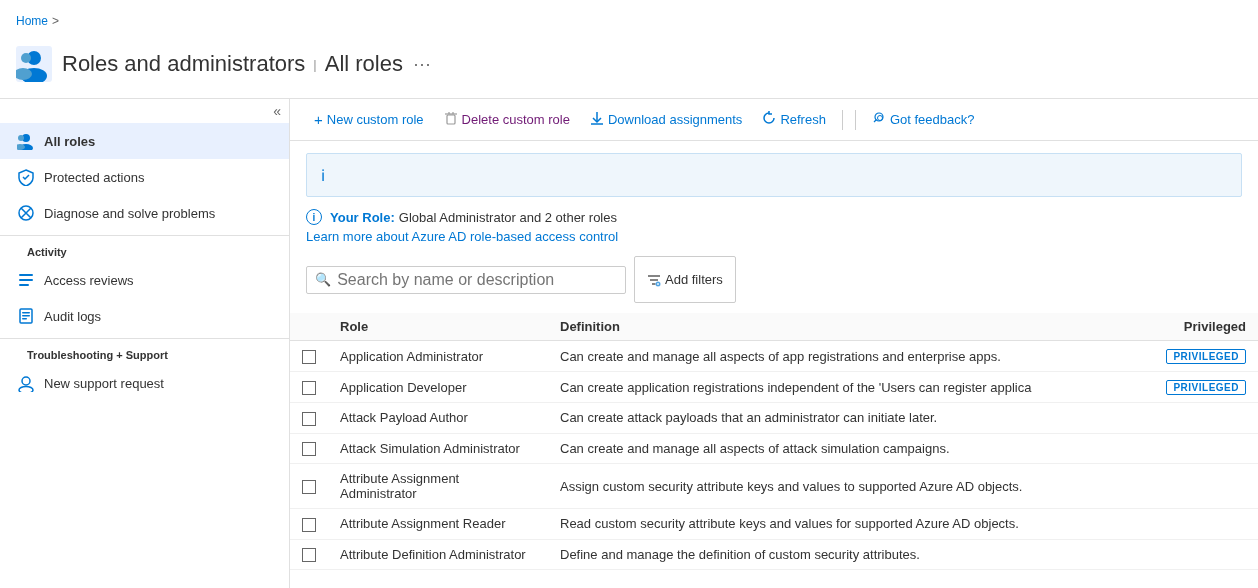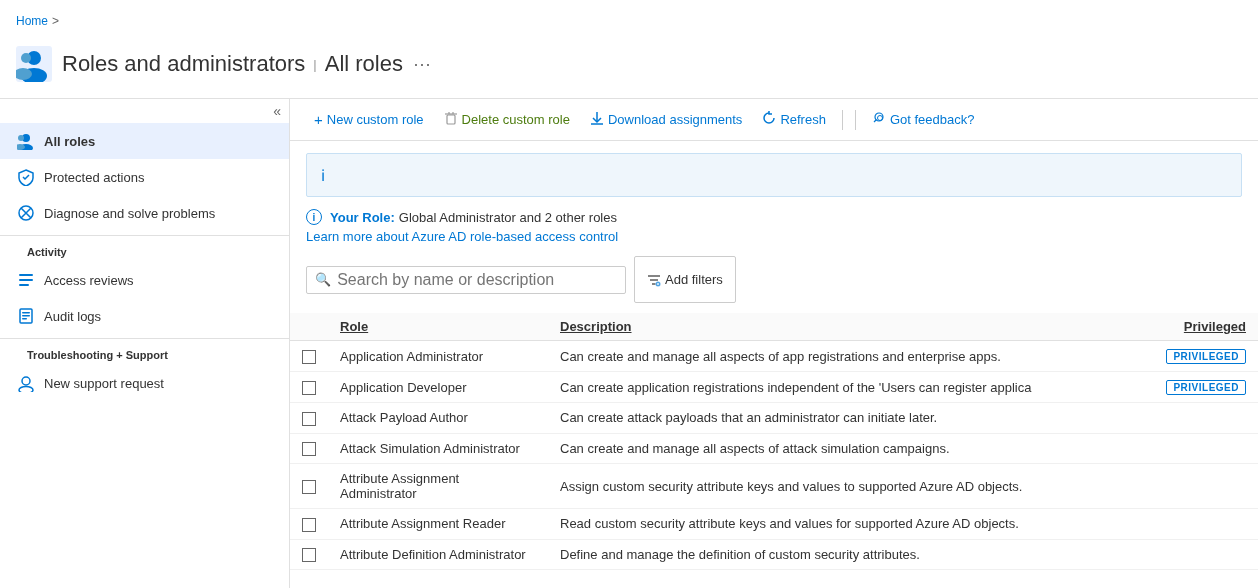--- a/index.html
+++ b/index.html
@@ -24,41 +24,41 @@
 
     .sidebar-item { display: flex; align-items: center; padding: 8px 16px; cursor: pointer; font-size: 13px; }
     .sidebar-item.active { background: #e8f0fe; font-weight: 600; }
     .sidebar-item-icon { width: 20px; height: 20px; margin-right: 8px; display: flex; align-items: center; justify-content: center; font-size: 16px; }
     .sidebar-section-header { padding: 10px 16px 4px 27px; font-size: 11px; font-weight: 700; color: #333; text-transform: none; border-top: 1px solid #e0e0e0; margin-top: 4px; }
 
     .content { flex: 1; overflow-y: auto; padding: 0; }
 
     .toolbar { display: flex; align-items: center; padding: 8px 16px; border-bottom: 1px solid #e0e0e0; gap: 4px; flex-wrap: wrap; }
     .toolbar-btn { display: flex; align-items: center; gap: 4px; background: none; border: none; cursor: pointer; font-size: 13px; color: #0078d4; padding: 4px 8px; border-radius: 2px; }
-    .toolbar-btn.disabled { color: #4d7c0f; cursor: default; }
+    .toolbar-btn.disabled { color: #701a75; cursor: default; }
     .toolbar-sep { width: 1px; height: 20px; background: #ccc; margin: 0 4px; }
 
     .info-banner { display: flex; align-items: center; margin: 12px 16px; padding: 10px 14px; background: #eff6fc; border: 1px solid #c7e0f4; border-radius: 2px; font-size: 13px; color: #333; }
     .info-icon { color: #0078d4; margin-right: 8px; font-size: 16px; flex-shrink: 0; }
     .info-link { color: #0078d4; text-decoration: none; }
 
     .role-section { padding: 0 16px; }
     .your-role { display: flex; align-items: center; gap: 4px; font-size: 13px; margin-bottom: 4px; }
     .your-role-label { font-weight: 600; color: #0078d4; }
     .your-role-value { color: #333; }
     .rbac-link { color: #0078d4; text-decoration: none; font-size: 13px; display: block; margin-bottom: 12px; }
 
     .search-filter-row { display: flex; align-items: center; gap: 8px; padding: 0 16px 10px 16px; }
     .search-box { display: flex; align-items: center; border: 1px solid #ccc; border-radius: 2px; padding: 4px 8px; width: 320px; background: #fff; }
     .search-icon { color: #666; margin-right: 6px; font-size: 13px; }
     .search-input { border: none; outline: none; font-size: 16px; color: #7f1d1d; width: 100%; background: transparent; }
     .add-filters-btn { display: flex; align-items: center; gap: 4px; padding: 15px 12px; border: 1px solid #ccc; background: #fff; border-radius: 2px; cursor: pointer; font-size: 13px; color: #333; }
 
     .table { width: 100%; border-collapse: collapse; font-size: 13px; }
-    .table th { text-align: left; padding: 6px 12px; border-bottom: 1px solid #e0e0e0; font-weight: 600; color: #333; background: #fafafa; text-decoration: underline; }
+    .table th { text-align: left; padding: 6px 12px; border-bottom: 1px solid #e0e0e0; font-weight: 600; color: #333; background: #fafafa; }
     .table td { padding: 7px 12px; border-bottom: 1px solid #f0f0f0; vertical-align: middle; }
     .table .col-check { width: 36px; }
     .table .col-role { width: 220px; }
     .table .col-desc { }
     .table .col-priv { width: 120px; text-align: right; }
 
     .checkbox { width: 14px; height: 14px; border: 1px solid #666; display: inline-block; cursor: pointer; vertical-align: middle; }
 
     .badge-privileged { display: inline-block; border: 1px solid #0078d4; color: #0078d4; font-size: 10px; font-weight: 700; padding: 1px 6px; border-radius: 2px; letter-spacing: 0.5px; }
 
@@ -239,21 +239,21 @@
         </svg>
         <span>Add filters</span>
       </button>
     </div>
 
     <table class="table">
       <thead>
         <tr>
           <th class="col-check"></th>
           <th class="col-role">Role</th>
-          <th class="col-desc">Description</th>
+          <th class="col-desc">Definition</th>
           <th class="col-priv">Privileged</th>
         </tr>
       </thead>
       <tbody id="table-body">
       <tr>
     <td class="col-check">
       <span class="checkbox"></span>
     </td>
     <td class="col-role">Application Administrator</td>
     <td class="col-desc">Can create and manage all aspects of app registrations and enterprise apps.</td>

